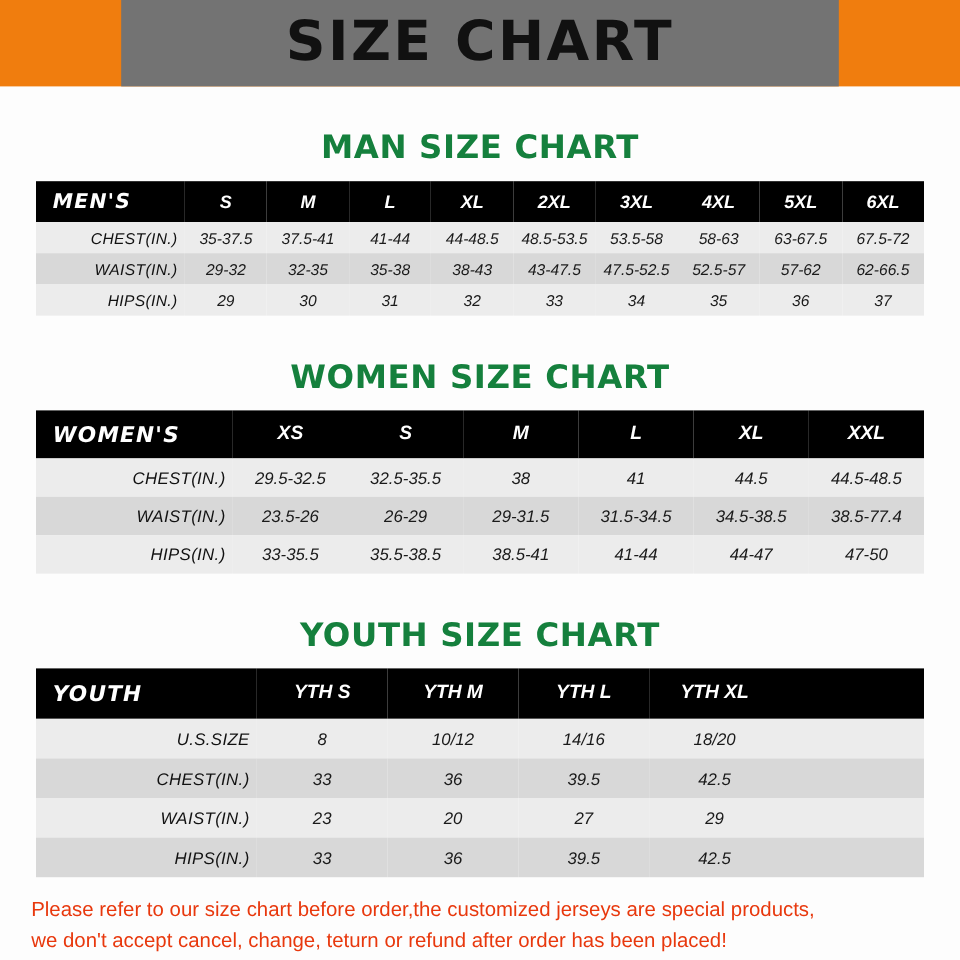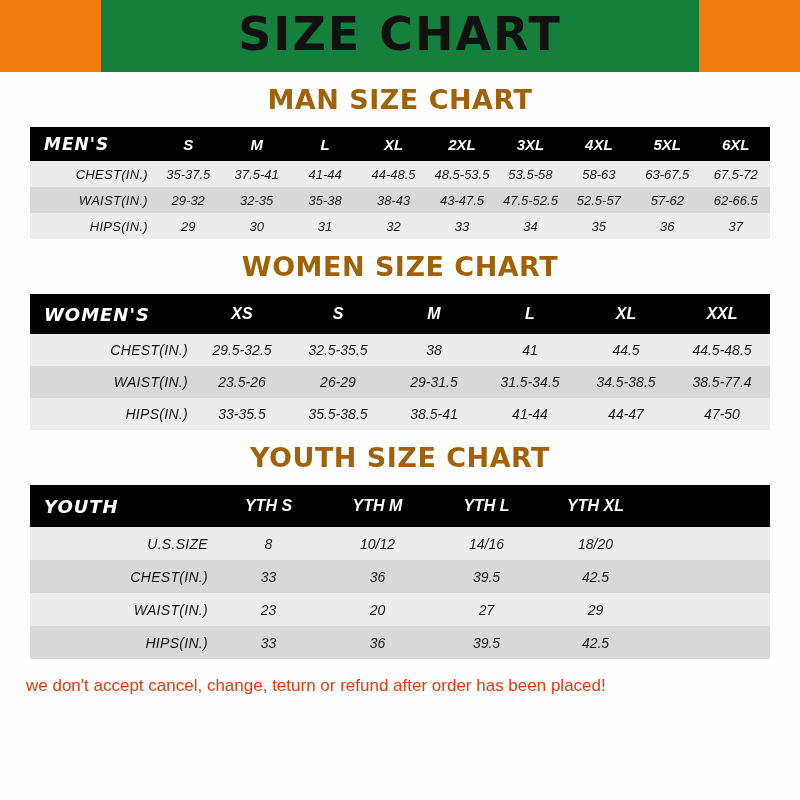--- a/index.html
+++ b/index.html
@@ -23,21 +23,21 @@
   
   .banner {
     position: relative;
     height: 72px;
     background: #f07d0e;
     display: flex;
     align-items: center;
     justify-content: center;
   }
   .banner-inner {
-    background: #15803d;
+    background: #737373;
     width: 598px;
     height: 72px;
     display: flex;
     align-items: center;
     justify-content: center;
   }
   .banner-title {
     font-family: "DejaVu Sans", sans-serif;
     font-weight: bold;
     font-size: 46px;
@@ -46,22 +46,22 @@
     line-height: 1;
     padding-bottom: 4px;
   }
   
   .section-title {
     text-align: center;
     font-family: "DejaVu Sans", sans-serif;
     font-weight: bold;
     font-size: 27px;
     letter-spacing: 0.5px;
-    color: #a16207;
-    margin: 12px 0 12px 0;
+    color: #15803d;
+    margin: 36px 0 12px 0;
   }
   
   .tbl-wrap {
     padding: 0 30px;
   }
   table.size-table {
     width: 100%;
     border-collapse: collapse;
     table-layout: fixed;
     font-style: italic;
@@ -281,16 +281,17 @@
           <td>36</td>
           <td>39.5</td>
           <td>42.5</td>
           <td></td>
         </tr>
       </tbody>
     </table>
   </div>
 
   <div class="notice">
+    <div>Please refer to our size chart before order,the customized jerseys are special products,</div>
     <div>we don't accept cancel, change, teturn or refund after order has been placed!</div>
   </div>
 
 </div>
 
 </body></html>

